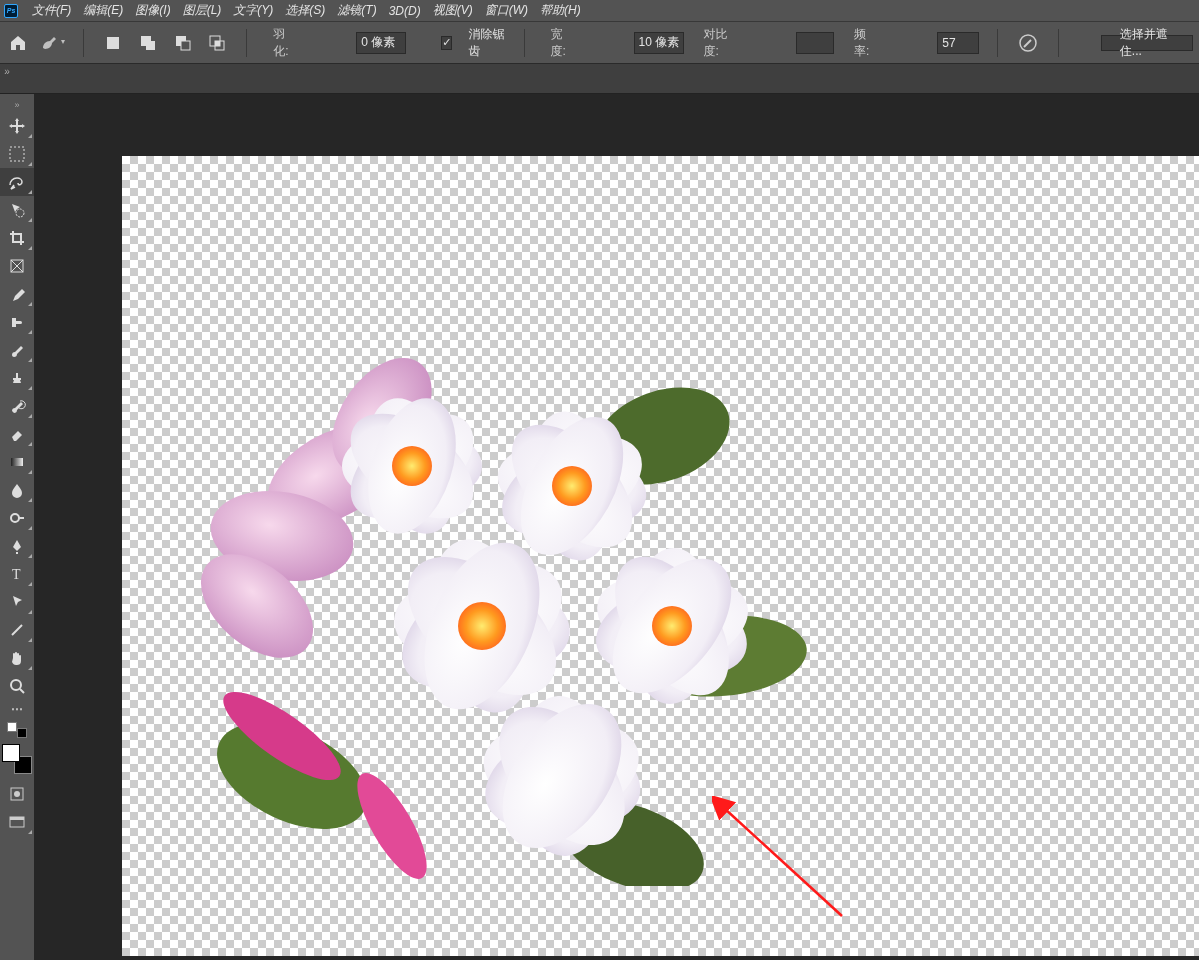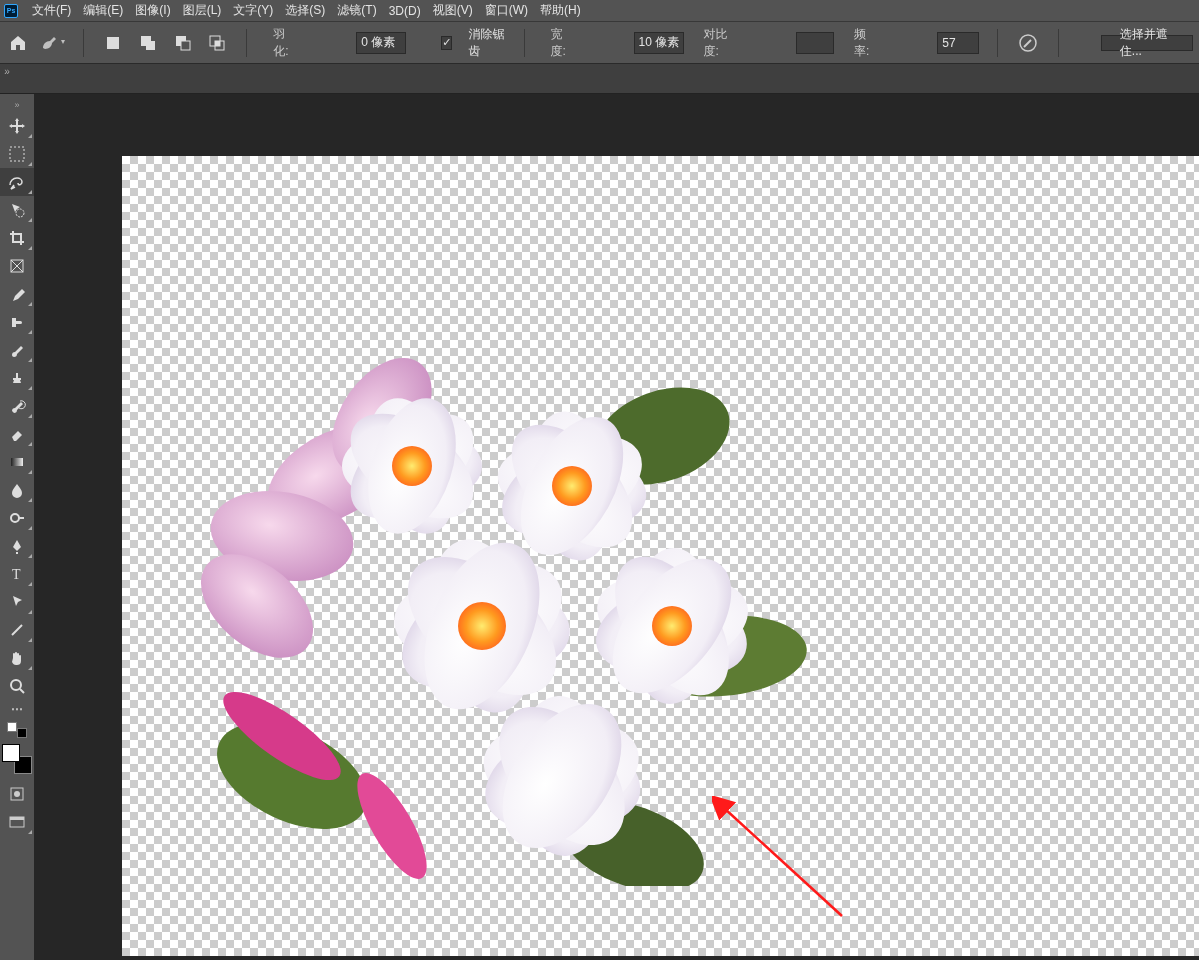--- a/index.html
+++ b/index.html
@@ -14,20 +14,21 @@
     position: relative;
   }
   
   .menubar {
     height: 22px;
     background: #535353;
     display: flex;
     align-items: center;
     padding: 0 4px;
     border-bottom: 1px solid #383838;
+    font-style: italic;
   }
   .ps-logo {
     width: 14px; height: 14px;
     background: #001e36;
     border: 1px solid #31a8ff;
     border-radius: 2px;
     margin-right: 8px;
     display: flex; align-items: center; justify-content: center;
     font-size: 7px; color: #31a8ff; font-weight: bold;
   }

